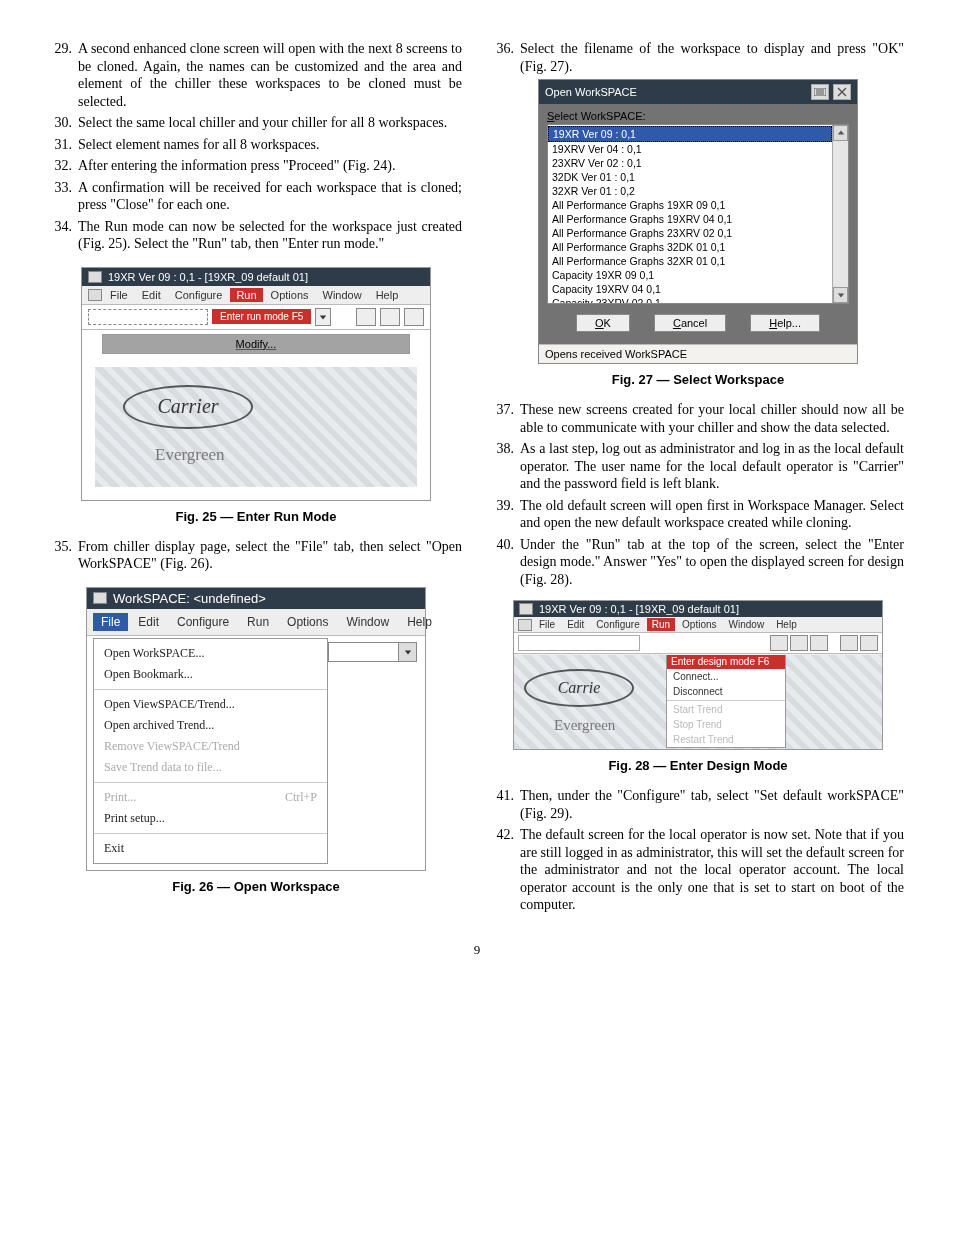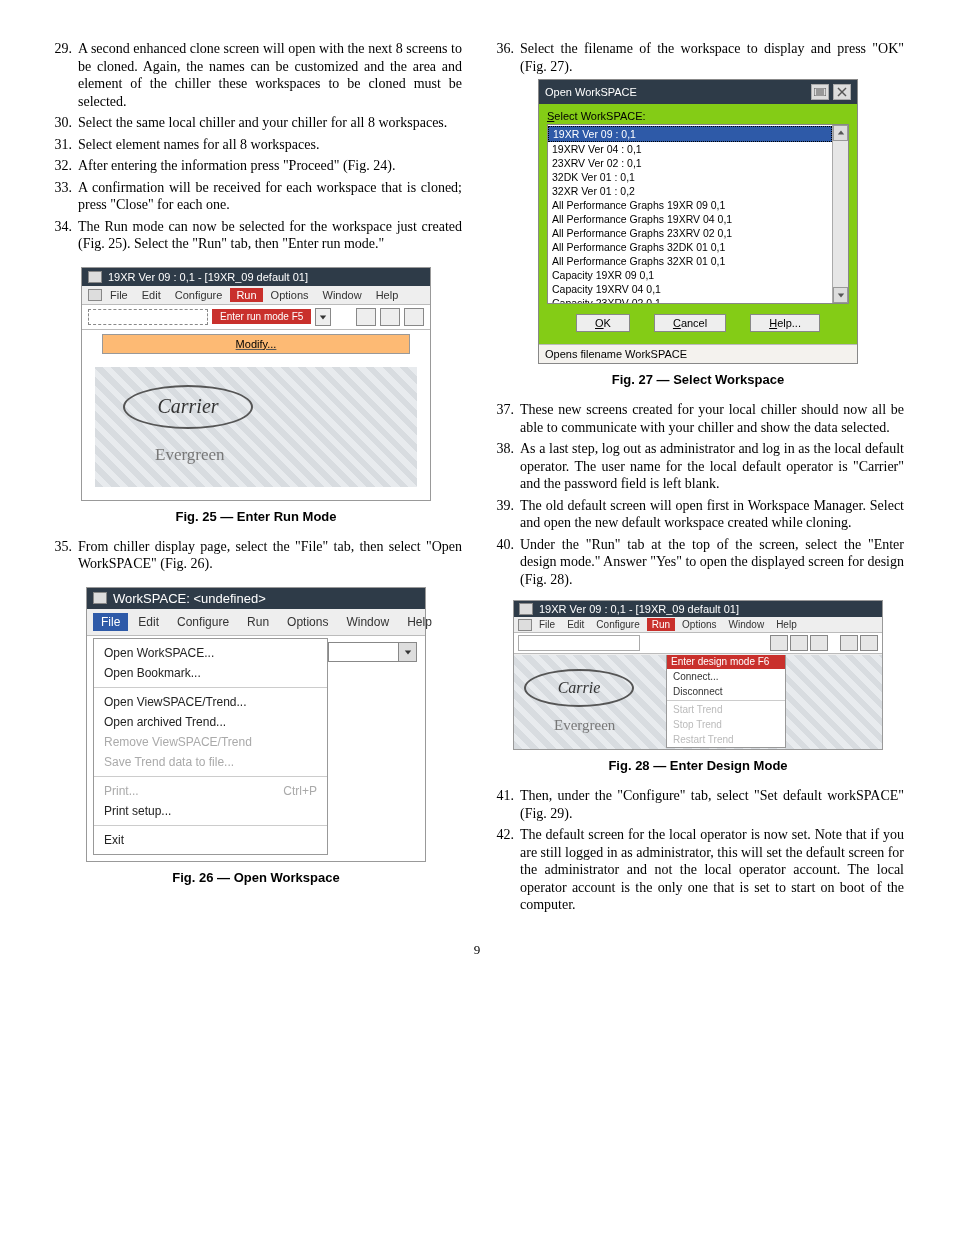--- a/index.html
+++ b/index.html
@@ -37,21 +37,21 @@
     border-bottom:1px solid #bbb;
   }
   .menubar span.mi { padding:1px 6px; }
   .menubar span.mi.active { background:#c9302c; color:#fff; }
   .toolbar25 { display:flex; align-items:center; gap:4px; padding:3px 6px; border-bottom:1px solid #bbb; }
   .tb-left { width:120px; height:16px; border:1px dashed #888; }
   .redbtn { background:#c9302c; color:#fff; padding:2px 8px; font-size:10px; }
   .dd { width:16px; height:18px; border:1px solid #888; background:#eee; display:flex; align-items:center; justify-content:center; }
   .dd svg{width:8px;height:8px;}
   .tbicon { width:20px; height:18px; border:1px solid #888; background:#eee; display:flex; align-items:center; justify-content:center; }
-  .barbtn { border:1px solid #999; background:#fdba74; text-align:center; padding:3px 0; margin:4px 20px; }
+  .barbtn { border:1px solid #999; background:#a3a3a3; text-align:center; padding:3px 0; margin:4px 20px; }
   .barbtn span{ text-decoration: underline; text-decoration-color:#555;}
   .hatch {
     height:120px; margin:13px; position:relative; overflow:hidden;
     background:
       repeating-linear-gradient(45deg,#d8dce0 0 6px,#e8ebee 6px 12px);
   }
   .carrier-oval {
     position:absolute; left:28px; top:18px; width:130px; height:44px; border:2px solid #555; border-radius:50%;
     display:flex; align-items:center; justify-content:center; font-style:italic; font-family:Georgia,serif;
     font-size:20px; background:rgba(255,255,255,0.0); color:#333;
@@ -65,30 +65,30 @@
   }
   .fig26 .titlebar-dark{font-size:13px;}
   .fig26 .menubar{font-size:12px; padding:4px 6px;}
   .fig26 .menubar .mi{padding:2px 8px;}
   .fig26 .menubar .mi.active{background:#2e5aa8;}
   .menu-dd-row{display:flex;}
   .menu-panel{
     flex:0 0 235px; background:#fff; border:1px solid #999; margin:2px 0 6px 6px; font-size:12px;
   }
   .menu-panel .grp{border-bottom:1px solid #ccc; padding:4px 0;}
-  .menu-panel .mitem{padding:3px 10px; display:flex; justify-content:space-between; color:#222;}
+  .menu-panel .mitem{padding:3px 10px; display:flex; justify-content:space-between; color:#222;font-family:Liberation Serif, serif;}
   .menu-panel .mitem.dis{color:#aaa;}
   .side-dd{flex:1; padding:6px 8px 0 0;}
   .side-dd .ddbox{height:20px; border:1px solid #888; background:#fff; display:flex;}
   .side-dd .ddbox .ar{width:18px; background:#ddd; border-left:1px solid #888; margin-left:auto; display:flex;align-items:center;justify-content:center;}
 
   
   .fig27{
     border:1px solid #888; margin:0 auto 0 auto; width:320px;
-    font-family:Tahoma,Arial,sans-serif; font-size:11px; background:#84cc16;
+    font-family:Tahoma,Arial,sans-serif; font-size:11px; background:#737373;
   }
   .fig27 .tbar{background:#2e3b48; color:#fff; padding:4px 6px; display:flex; align-items:center;}
   .fig27 .tbar .ticons{margin-left:auto; display:flex; gap:4px;}
   .fig27 .tbar .ticon{width:18px;height:16px;border:1px solid #aaa;background:#ddd;display:flex;align-items:center;justify-content:center;}
   .fig27 .body{padding:6px 8px 8px 8px;}
   .fig27 .lbl{margin-bottom:2px;}
   .fig27 .lbl .u{text-decoration:underline;}
   .listwrap{display:flex; border:1px solid #888; background:#fff; height:180px;}
   .listbox{flex:1; overflow:hidden; padding:1px 0;}
   .listbox .li{padding:0 4px; white-space:nowrap; font-size:10.5px; line-height:14px;}
@@ -316,21 +316,21 @@
                 </svg>
               </div>
           </div>
         </div>
         <div class="btnrow">
           <div class="winbtn"><span class="u">O</span>K</div>
           <div class="winbtn"><span class="u">C</span>ancel</div>
           <div class="winbtn"><span class="u">H</span>elp...</div>
         </div>
       </div>
-      <div class="status">Opens filename WorkSPACE</div>
+      <div class="status">Opens received WorkSPACE</div>
     </div>
     <div class="figcap">Fig. 27 — Select Workspace</div>
 
     <ol class="steps" id="right-b">
         <li>
           <span class="num">37.</span>
           <span class="txt">These new screens created for your local chiller should now all be able to communicate with your chiller and show the data selected.</span>
         </li>
         <li>
           <span class="num">38.</span>

